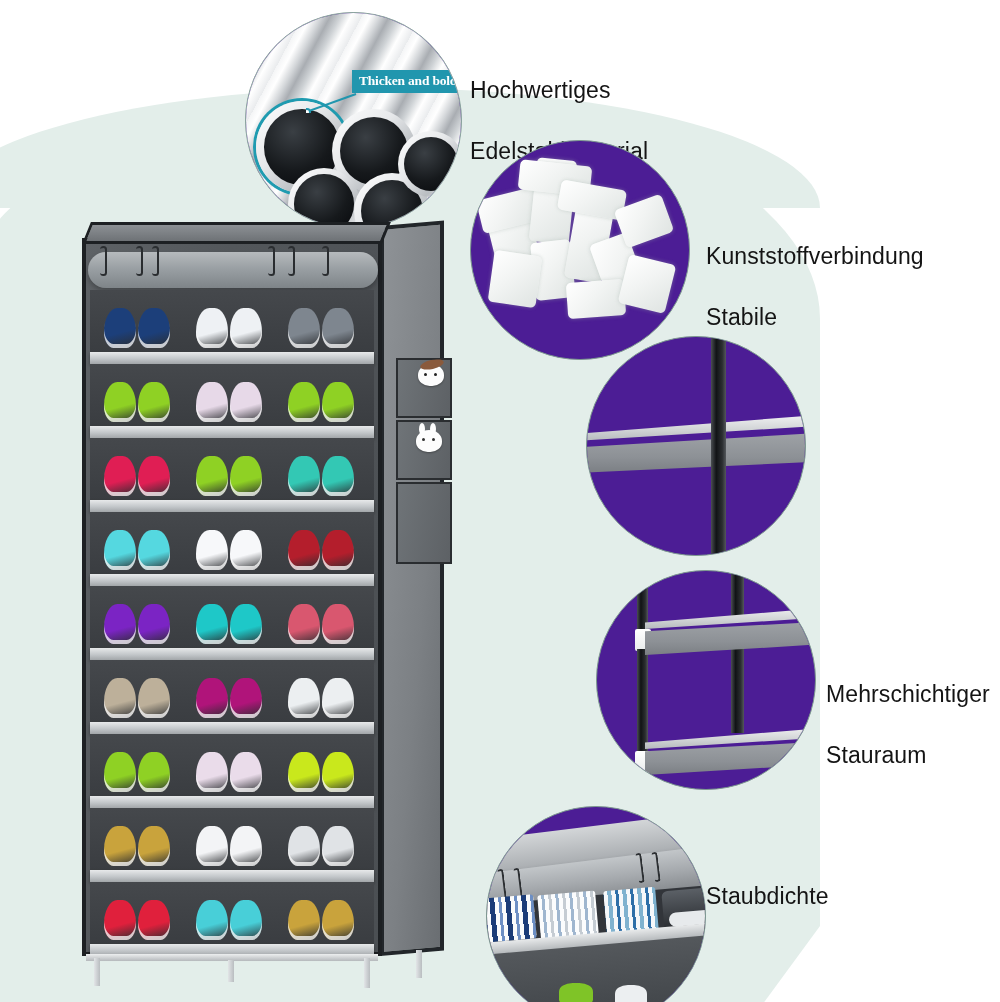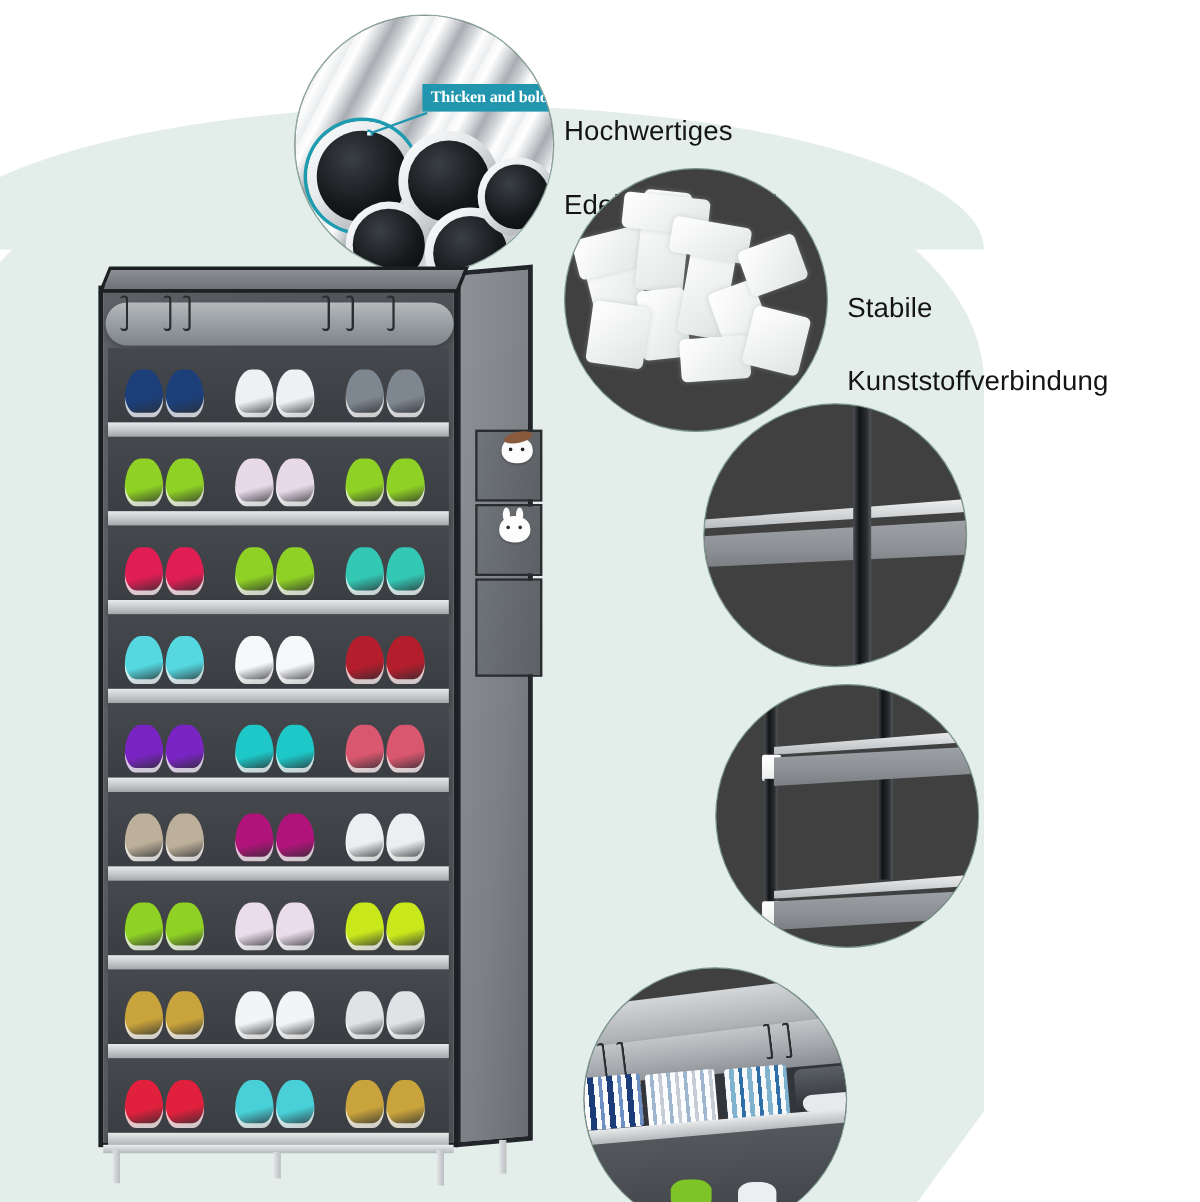--- a/index.html
+++ b/index.html
@@ -20,21 +20,21 @@
     border-top-right-radius:520px 260px;
     -webkit-clip-path:polygon(0% 0%,100% 0%,100% 76%,78% 100%,0% 100%);
     clip-path:polygon(0% 0%,100% 0%,100% 76%,78% 100%,0% 100%);
   }
   .backdrop2{
     position:absolute;left:-60px;top:88px;width:880px;height:120px;
     background:#e3eeea;border-radius:50% 50% 0 0 / 100% 100% 0 0;
   }
 
   
-  .circ{position:absolute;border-radius:50%;overflow:hidden;border:1.5px solid #7d998f;background:#404040;}
+  .circ{position:absolute;border-radius:50%;overflow:hidden;border:1.5px solid #7d998f;background:#4c1d95;}
 
   
   .label{position:absolute;color:#141414;font-size:23px;line-height:1.33;letter-spacing:.1px;white-space:pre-line;}
 
   
   #tubes-circle{left:245px;top:12px;width:215px;height:215px;border-color:#8aa69c;}
   .tubebg{position:absolute;inset:0;
     background:
       repeating-linear-gradient(118deg,
         #f4f5f6 0px,#ffffff 7px,#d3d6d9 16px,#a9adb2 24px,#cfd3d6 33px,#ffffff 42px,#e9ebed 52px);
@@ -136,43 +136,43 @@
         <div class="rim"></div>
         <div class="bore"></div>
       </div>
     <svg class="tag-line" viewBox="0 0 52 20">
       <line x1="0" y1="19" x2="50" y2="1" stroke="#2196ae" stroke-width="2"></line>
       <circle cx="1" cy="19" r="3" fill="#fff" stroke="#2196ae" stroke-width="2"></circle>
     </svg>
     <div class="thicken-tag">Thicken and bold</div>
   </div>
 
-  <div class="label" style="left:470px;top:63px;">
+  <div class="label" style="left:470px;top:44px;">
     <div>Hochwertiges</div>
     <div>Edelstahlmaterial</div>
   </div>
 
   <div class="circ" id="plastic-circle">
     <div class="pl" style="left:20px;top:62px;width:44px;height:70px;transform:rotate(-14deg);"></div>
     <div class="pl" style="left:8px;top:52px;width:62px;height:34px;transform:rotate(-14deg);"></div>
     <div class="pl" style="left:62px;top:18px;width:40px;height:84px;transform:rotate(6deg);"></div>
     <div class="pl" style="left:48px;top:22px;width:72px;height:30px;transform:rotate(6deg);"></div>
     <div class="pl" style="left:62px;top:100px;width:40px;height:58px;transform:rotate(-6deg);"></div>
     <div class="pl" style="left:100px;top:54px;width:38px;height:86px;transform:rotate(10deg);"></div>
     <div class="pl" style="left:88px;top:44px;width:66px;height:30px;transform:rotate(10deg);"></div>
     <div class="pl" style="left:128px;top:96px;width:40px;height:66px;transform:rotate(-20deg);"></div>
     <div class="pl" style="left:148px;top:60px;width:50px;height:40px;transform:rotate(-20deg);"></div>
     <div class="pl" style="left:96px;top:140px;width:58px;height:36px;transform:rotate(-4deg);"></div>
     <div class="pl" style="left:20px;top:112px;width:48px;height:52px;transform:rotate(8deg);"></div>
     <div class="pl" style="left:152px;top:118px;width:48px;height:50px;transform:rotate(14deg);"></div>
   </div>
 
   <div class="label" style="left:706px;top:210px;">
+    <div>Kunststoffverbindung</div>
     <div>Stabile</div>
-    <div>Kunststoffverbindung</div>
   </div>
 
   <div class="circ" id="struct-circle">
     <div class="shelf-face" style="left:-10px;top:96px;width:240px;height:40px;
         -webkit-clip-path:polygon(0% 36%,100% 0%,100% 72%,0% 100%);clip-path:polygon(0% 36%,100% 0%,100% 72%,0% 100%);"></div>
     <div class="shelf-top" style="left:-10px;top:78px;width:240px;height:26px;
         -webkit-clip-path:polygon(0% 72%,100% 0%,100% 42%,0% 100%);clip-path:polygon(0% 72%,100% 0%,100% 42%,0% 100%);"></div>
     <div class="pole" style="left:124px;top:0;width:15px;height:218px;"></div>
   </div>
 
@@ -189,20 +189,24 @@
         -webkit-clip-path:polygon(0% 30%,100% 0%,100% 66%,0% 100%);clip-path:polygon(0% 30%,100% 0%,100% 66%,0% 100%);"></div>
     <div class="shelf-top" style="left:48px;top:36px;width:190px;height:22px;
         -webkit-clip-path:polygon(0% 70%,100% 0%,100% 44%,0% 100%);clip-path:polygon(0% 70%,100% 0%,100% 44%,0% 100%);"></div>
 
     <div class="shelf-face" style="left:48px;top:170px;width:190px;height:34px;
         -webkit-clip-path:polygon(0% 30%,100% 0%,100% 66%,0% 100%);clip-path:polygon(0% 30%,100% 0%,100% 66%,0% 100%);"></div>
     <div class="shelf-top" style="left:48px;top:156px;width:190px;height:22px;
         -webkit-clip-path:polygon(0% 70%,100% 0%,100% 44%,0% 100%);clip-path:polygon(0% 70%,100% 0%,100% 44%,0% 100%);"></div>
   </div>
 
+  <div class="label" style="left:826px;top:648px;">
+    <div>Mehrschichtiger</div>
+    <div>Stauraum</div>
+  </div>
 
   <div class="circ" id="cover-circle">
     <div style="position:absolute;left:-30px;top:18px;width:290px;height:44px;
         background:linear-gradient(180deg,#d3d6d8,#9ea2a6);transform:rotate(-7deg);"></div>
     <div style="position:absolute;left:-30px;top:52px;width:290px;height:42px;border-radius:21px;
         background:linear-gradient(180deg,#c2c6c9 0%,#a5a9ad 50%,#84888c 100%);transform:rotate(-7deg);
         box-shadow:0 3px 5px rgba(0,0,0,.25);"></div>
     <div style="position:absolute;left:12px;top:62px;width:6px;height:30px;border:2.5px solid #2c2f32;border-left:none;border-radius:4px;box-sizing:border-box;transform:rotate(-7deg);"></div>
     <div style="position:absolute;left:28px;top:61px;width:6px;height:30px;border:2.5px solid #2c2f32;border-left:none;border-radius:4px;box-sizing:border-box;transform:rotate(-7deg);"></div>
     <div style="position:absolute;left:150px;top:46px;width:6px;height:30px;border:2.5px solid #2c2f32;border-left:none;border-radius:4px;box-sizing:border-box;transform:rotate(-7deg);"></div>
@@ -225,20 +229,21 @@
 
     <div style="position:absolute;left:-24px;top:126px;width:268px;height:13px;transform:rotate(-5deg);
         background:linear-gradient(180deg,#e8eaeb,#b2b6b9);"></div>
     <div style="position:absolute;left:-24px;top:138px;width:268px;height:80px;transform:rotate(-5deg);
         background:linear-gradient(180deg,#54585c,#3f4347);"></div>
     <div style="position:absolute;left:72px;top:176px;width:34px;height:22px;background:#7fc427;border-radius:40% 40% 25% 25%;"></div>
     <div style="position:absolute;left:128px;top:178px;width:32px;height:22px;background:#eceff1;border-radius:40% 40% 25% 25%;"></div>
   </div>
 
   <div class="label" style="left:706px;top:850px;">
+    <div>Staubdichte</div>
   </div>
 
   <div id="rack">
 
     <div class="rack-side"></div>
     <div class="pocket" style="top:120px;"></div>
     <div class="pocket" style="top:182px;"></div>
     <div class="pocket" style="top:244px;height:82px;"></div>
     <div class="plush" style="right:6px;top:126px;background:#fcfcfc;">
       <div style="position:absolute;left:2px;top:-4px;width:24px;height:9px;background:#8a5a3c;border-radius:50%;transform:rotate(-12deg);"></div>

